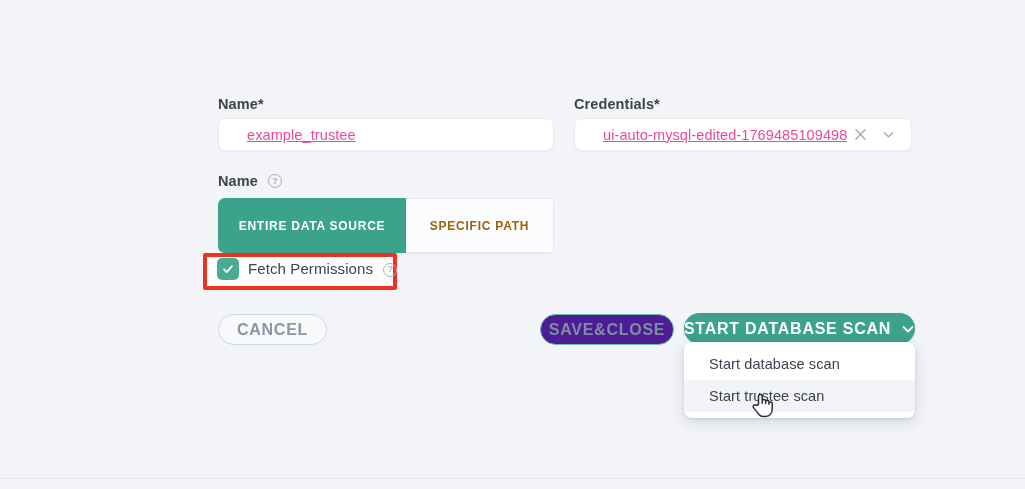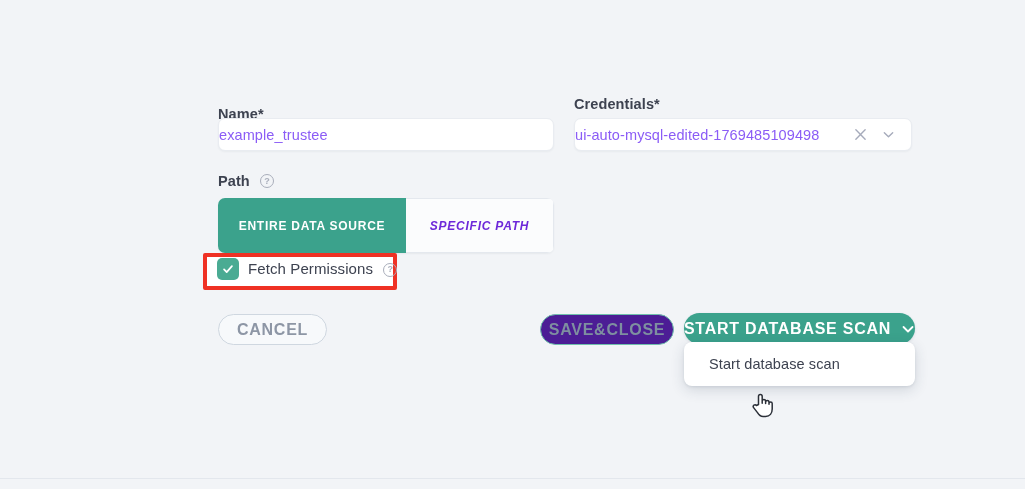--- a/index.html
+++ b/index.html
@@ -47,25 +47,26 @@
     position: absolute;
     background: #ffffff;
     border: 1px solid #e9ecf1;
     border-radius: 7px;
     box-shadow: 0 1px 2px rgba(40,50,70,.05);
     display: flex;
     align-items: center;
   }
   .input-value {
     font-size: 14.5px;
-    color: #8b5cf6;
-    padding-left: 0;
+    color: #ec4899;
+    padding-left: 28px;
     letter-spacing: .1px;
     white-space: nowrap;
     overflow: hidden;
+    text-decoration: underline;
   }
 
   .sel-icons {
     margin-left: auto;
     display: flex;
     align-items: center;
     gap: 6px;
     padding-right: 12px;
   }
   .sel-icon {
@@ -111,24 +112,23 @@
     font-weight: 700;
     letter-spacing: .75px;
     height: 55px;
   }
   .seg.active {
     background: #3ba28c;
     color: #ffffff;
   }
   .seg.inactive {
     background: #fbfcfd;
-    color: #6d28d9;
+    color: #a16207;
     border: 1px solid #e4e8ee;
     border-left: none;
-    font-style: italic;
   }
 
   
   .highlight-box {
     position: absolute;
     border: 4px solid #ef3124;
     background: #ffffff;
     border-radius: 2px;
   }
 
@@ -219,21 +219,21 @@
   .cursor {
     position: absolute;
     pointer-events: none;
   }
 </style>
 </head>
 <body>
 
 <div class="canvas">
 
-  <div class="field-label" style="left:218px; top:106px;">Name*</div>
+  <div class="field-label" style="left:218px; top:96px;">Name*</div>
 
   <div class="input-box" style="left:218px; top:118px; width:336px; height:33px;">
     <div class="input-value" title="Name">example_trustee</div>
   </div>
 
   <div class="field-label" style="left:574px; top:96px;">Credentials*</div>
 
   <div class="input-box" style="left:574px; top:118px; width:338px; height:33px;">
     <div class="input-value" title="Select credentials">ui-auto-mysql-edited-1769485109498</div>
     <div class="sel-icons">
@@ -244,21 +244,21 @@
       </div>
       <div class="sel-icon">
         <svg width="13" height="13" viewBox="0 0 14 14" fill="none" stroke="currentColor" stroke-width="1.5" stroke-linecap="round" stroke-linejoin="round">
           <path d="M2.5 5 L7 9.5 L11.5 5"></path>
         </svg>
       </div>
     </div>
   </div>
 
   <div class="field-label" style="left:218px; top:173px;">
-    <span>Path</span>
+    <span>Name</span>
     <span class="help-icon" style="margin-left:6px;">?</span>
   </div>
 
   <div class="segmented" style="left:218px; top:198px;">
     <div class="seg active" style="width:188px;">ENTIRE DATA SOURCE</div>
     <div class="seg inactive" style="width:148px;">SPECIFIC PATH</div>
   </div>
 
   <div class="highlight-box" style="left:203px; top:253px; width:194px; height:37px;"></div>
 
@@ -282,20 +282,21 @@
     <span>START DATABASE SCAN</span>
     <span class="caret">
       <svg width="14" height="14" viewBox="0 0 14 14" fill="none" stroke="currentColor" stroke-width="1.8" stroke-linecap="round" stroke-linejoin="round">
         <path d="M2.5 5 L7 9.5 L11.5 5"></path>
       </svg>
     </span>
   </div>
 
   <div class="menu" style="left:684px; top:342px; width:231px;">
     <div class="menu-item">Start database scan</div>
+    <div class="menu-item hovered">Start trustee scan</div>
   </div>
 
   <div class="cursor" style="left:752px; top:392px;">
     <svg width="22" height="26" viewBox="0 0 22 26">
       <path d="M6.5 12.5 V4.4 a1.85 1.85 0 0 1 3.7 0 V11.3
                V9.2 a1.7 1.7 0 0 1 3.4 0 V11.6
                V10.2 a1.7 1.7 0 0 1 3.4 0 V12.3
                V11.6 a1.6 1.6 0 0 1 3.2 0 V17
                c0 4.2 -2.4 7.4 -6.6 7.4
                h-2.5 c-3 0 -4.3 -1.6 -5.6 -3.8

